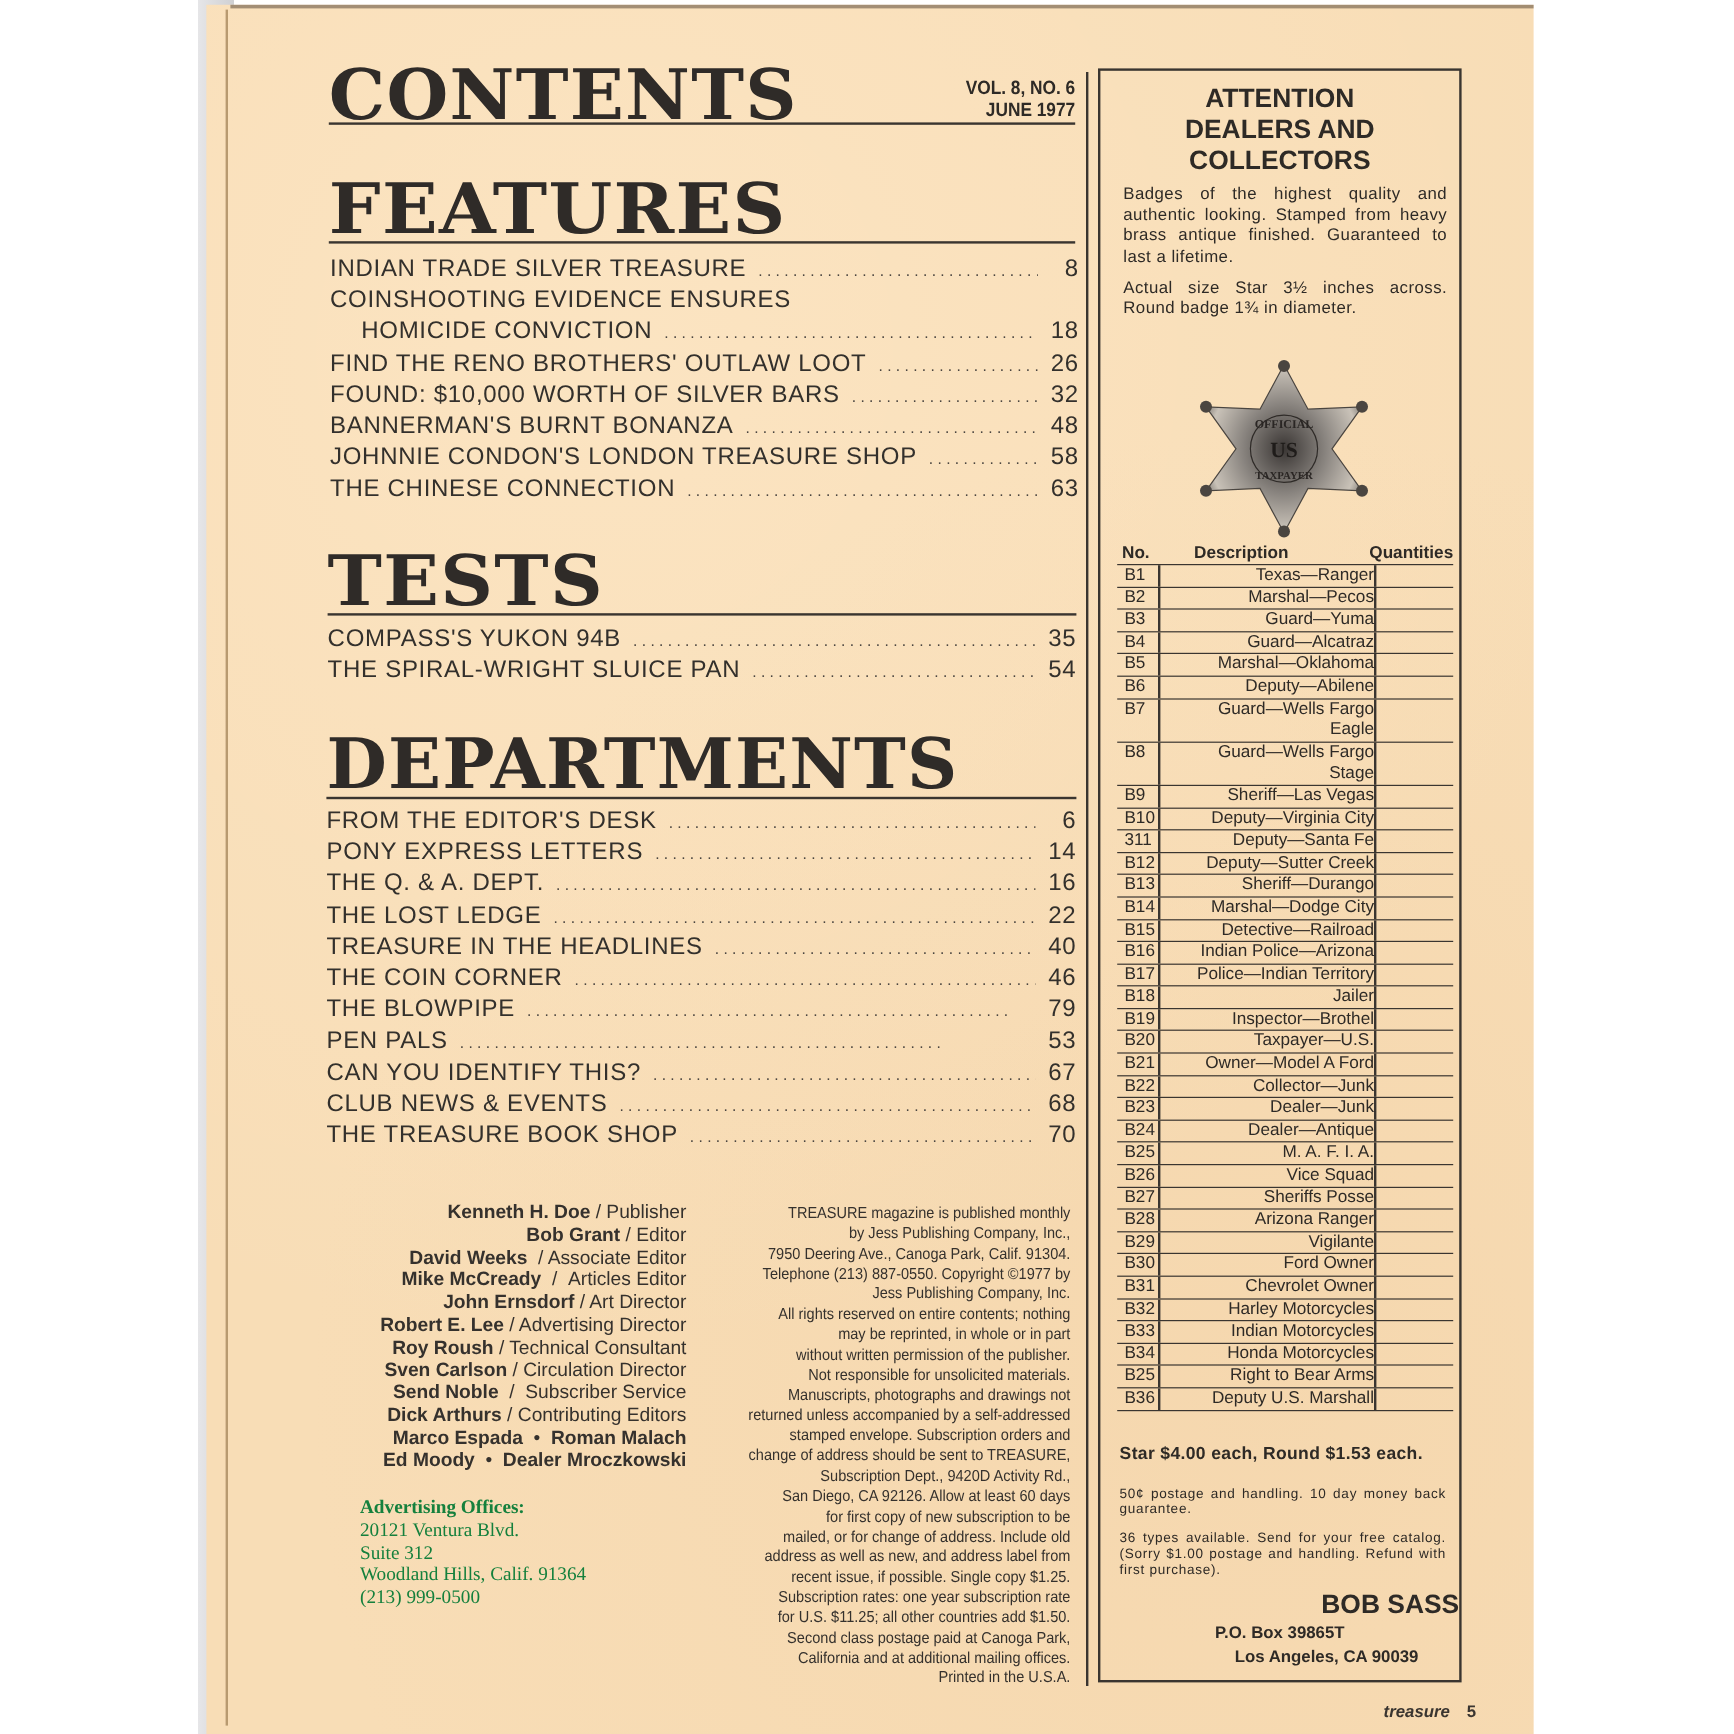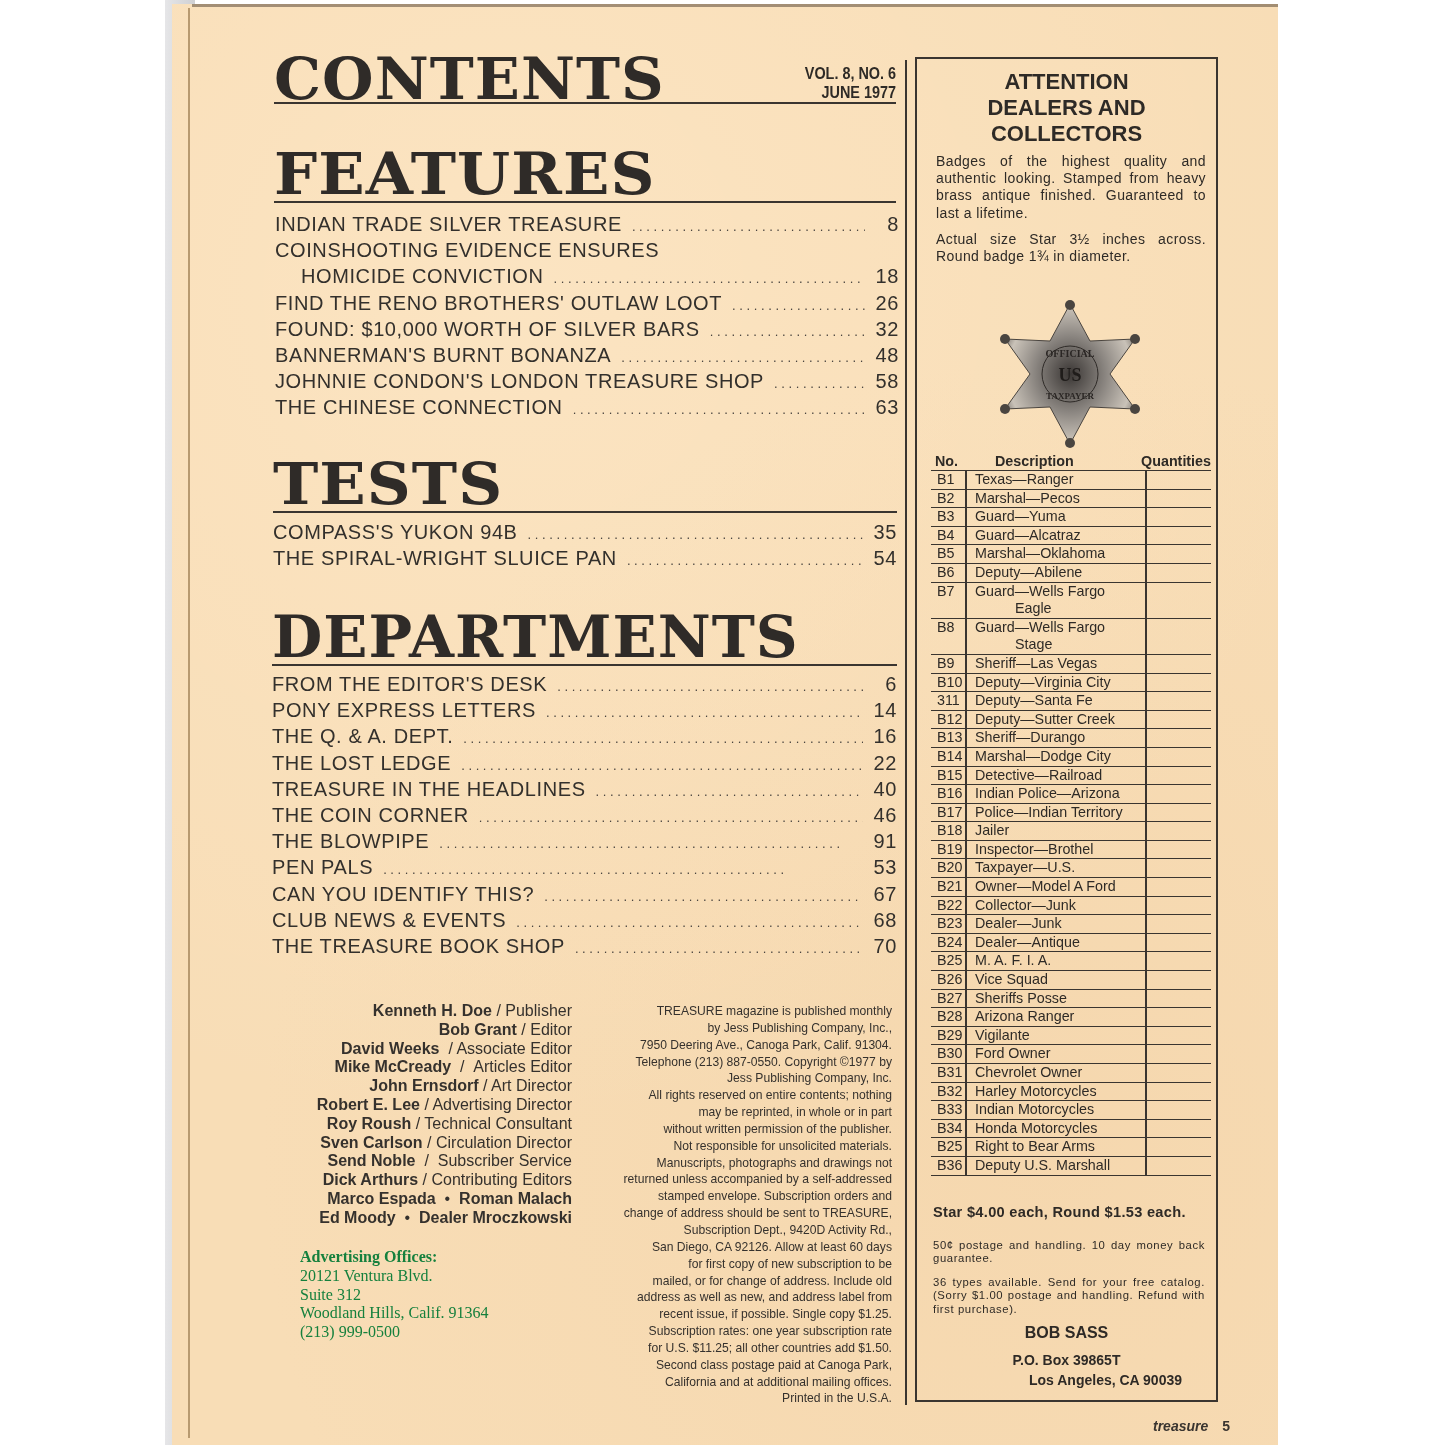--- a/index.html
+++ b/index.html
@@ -32,21 +32,21 @@
   .vdiv{position:absolute;left:905px;top:60px;width:2px;height:1345px;background:#3a3530;}
   .adbox{position:absolute;left:915px;top:57px;width:303px;height:1345px;border:2px solid #3a3530;box-sizing:border-box;}
   .adbox .h{position:absolute;left:0;width:100%;text-align:center;font-weight:bold;font-size:22px;line-height:26px;}
   .adbox .para{position:absolute;left:19px;width:270px;font-size:14px;line-height:17.2px;text-align:justify;letter-spacing:.4px;}
   .star{position:absolute;left:78px;top:240px;width:150px;height:150px;}
   .tbl{position:absolute;left:14px;top:393px;width:280px;font-size:14.3px;}
   .tbl .hdr{display:flex;font-weight:bold;height:18px;line-height:18px;border-bottom:1.5px solid #3a3530;}
   .tbl .hdr span{display:block;}
   .tbl .row{display:flex;border-bottom:1.2px solid #3a3530;line-height:17.6px;}
   .tbl .no{width:36px;padding-left:6px;box-sizing:border-box;border-right:2px solid #3a3530;}
-  .tbl .desc{width:180px;padding-left:8px;box-sizing:border-box;border-right:2px solid #3a3530;white-space:nowrap;}
+  .tbl .desc{width:180px;padding-left:8px;box-sizing:border-box;border-right:2px solid #3a3530;white-space:nowrap;text-align:right;}
   .tbl .qty{flex:1;}
   .tbl .desc .l2{display:block;padding-left:40px;}
   .price{position:absolute;left:16px;top:1145px;width:275px;font-weight:bold;font-size:14.6px;letter-spacing:.3px;}
   .small{position:absolute;left:16px;width:272px;font-size:11.3px;line-height:13.3px;text-align:justify;letter-spacing:.6px;}
   .bob{position:absolute;left:0;width:100%;text-align:center;font-weight:bold;}
   .footer{position:absolute;left:1153px;top:1418px;font-style:italic;font-weight:bold;font-size:14px;color:#3a3530;}
   .footer .n{font-style:normal;margin-left:14px;}
 </style>
 </head>
 <body>
@@ -152,21 +152,21 @@
       <span class="p">40</span>
     </div>
   <div class="toc-row">
       <span class="t">THE COIN CORNER</span>
       <span class="d"></span>
       <span class="p">46</span>
     </div>
   <div class="toc-row">
       <span class="t">THE BLOWPIPE</span>
       <span class="d"></span>
-      <span class="p">91</span>
+      <span class="p">79</span>
     </div>
   <div class="toc-row">
       <span class="t">PEN PALS</span>
       <span class="d"></span>
       <span class="p">53</span>
     </div>
   <div class="toc-row">
       <span class="t">CAN YOU IDENTIFY THIS?</span>
       <span class="d"></span>
       <span class="p">67</span>
@@ -450,20 +450,20 @@
           <span class="no">B36</span>
           <span class="desc"><span>Deputy U.S. Marshall</span></span>
           <span class="qty"></span>
         </div>
       </div>
   </div>
 
   <div class="price">Star $4.00 each, Round $1.53 each.</div>
   <div class="small" style="top:1180px;">50¢ postage and handling. 10 day money back guarantee.</div>
   <div class="small" style="top:1217px;">36 types available. Send for your free catalog. (Sorry $1.00 postage and handling. Refund with first purchase).</div>
-  <div class="bob" style="top:1265px;font-size:16px;">BOB SASS</div>
+  <div class="bob" style="top:1265px;font-size:22px;text-align:right;">BOB SASS</div>
   <div class="bob" style="top:1293px;font-size:14px;">P.O. Box 39865T</div>
   <div class="bob" style="top:1313px;font-size:14px;padding-left:39px;">Los Angeles, CA 90039</div>
 </div>
 
 <div class="footer">
   <span>treasure</span><span class="n">5</span>
 </div>
 
 </body></html>

